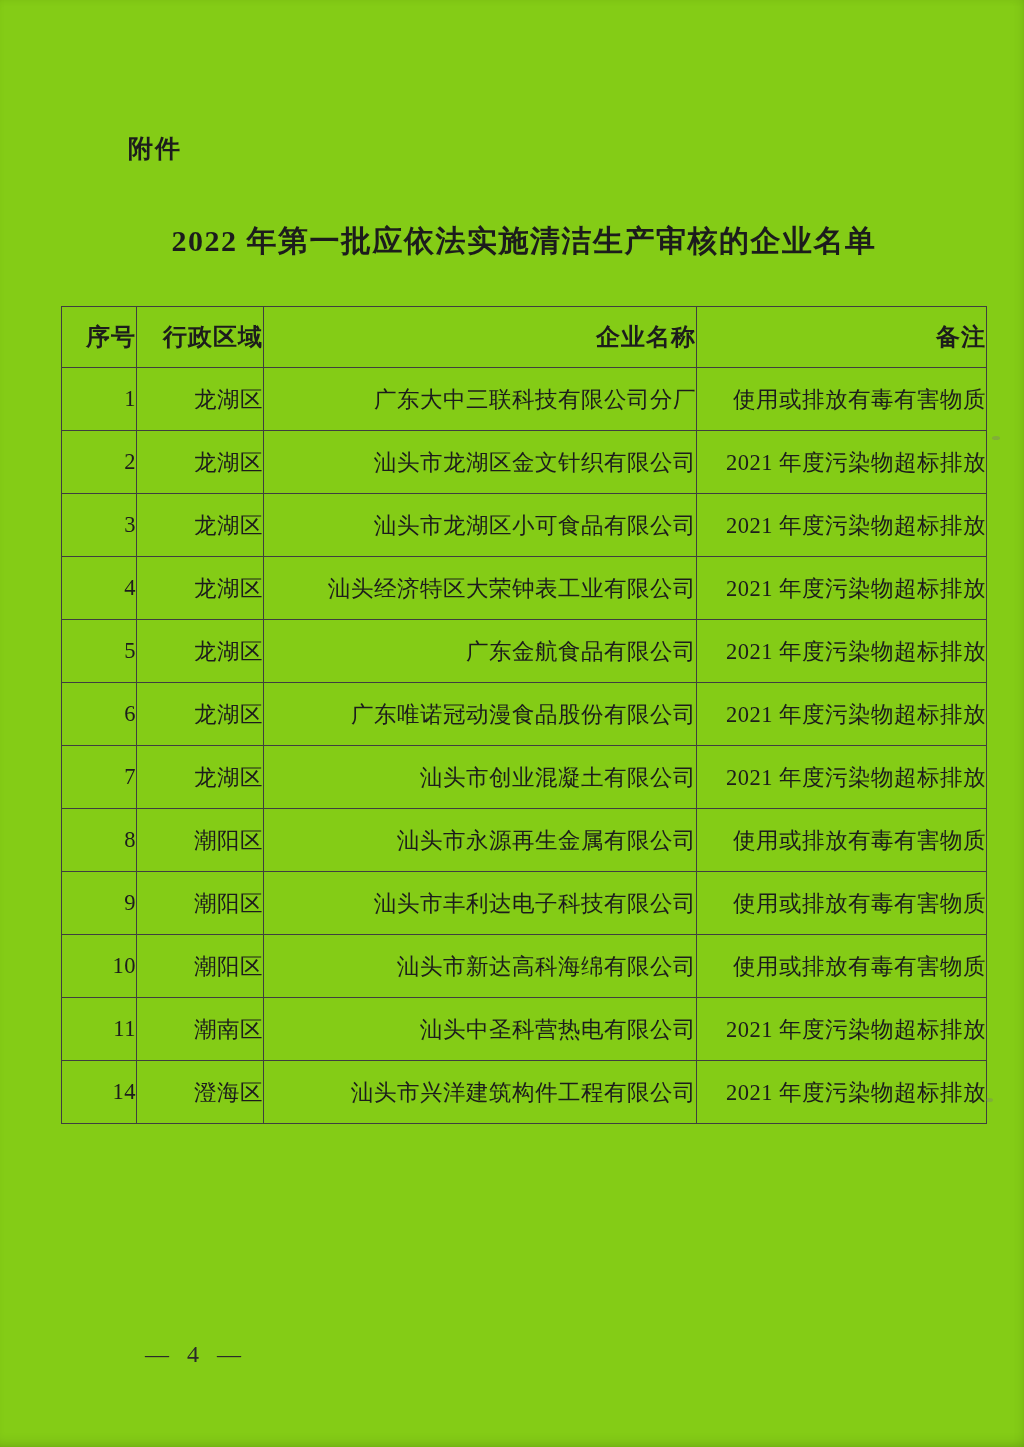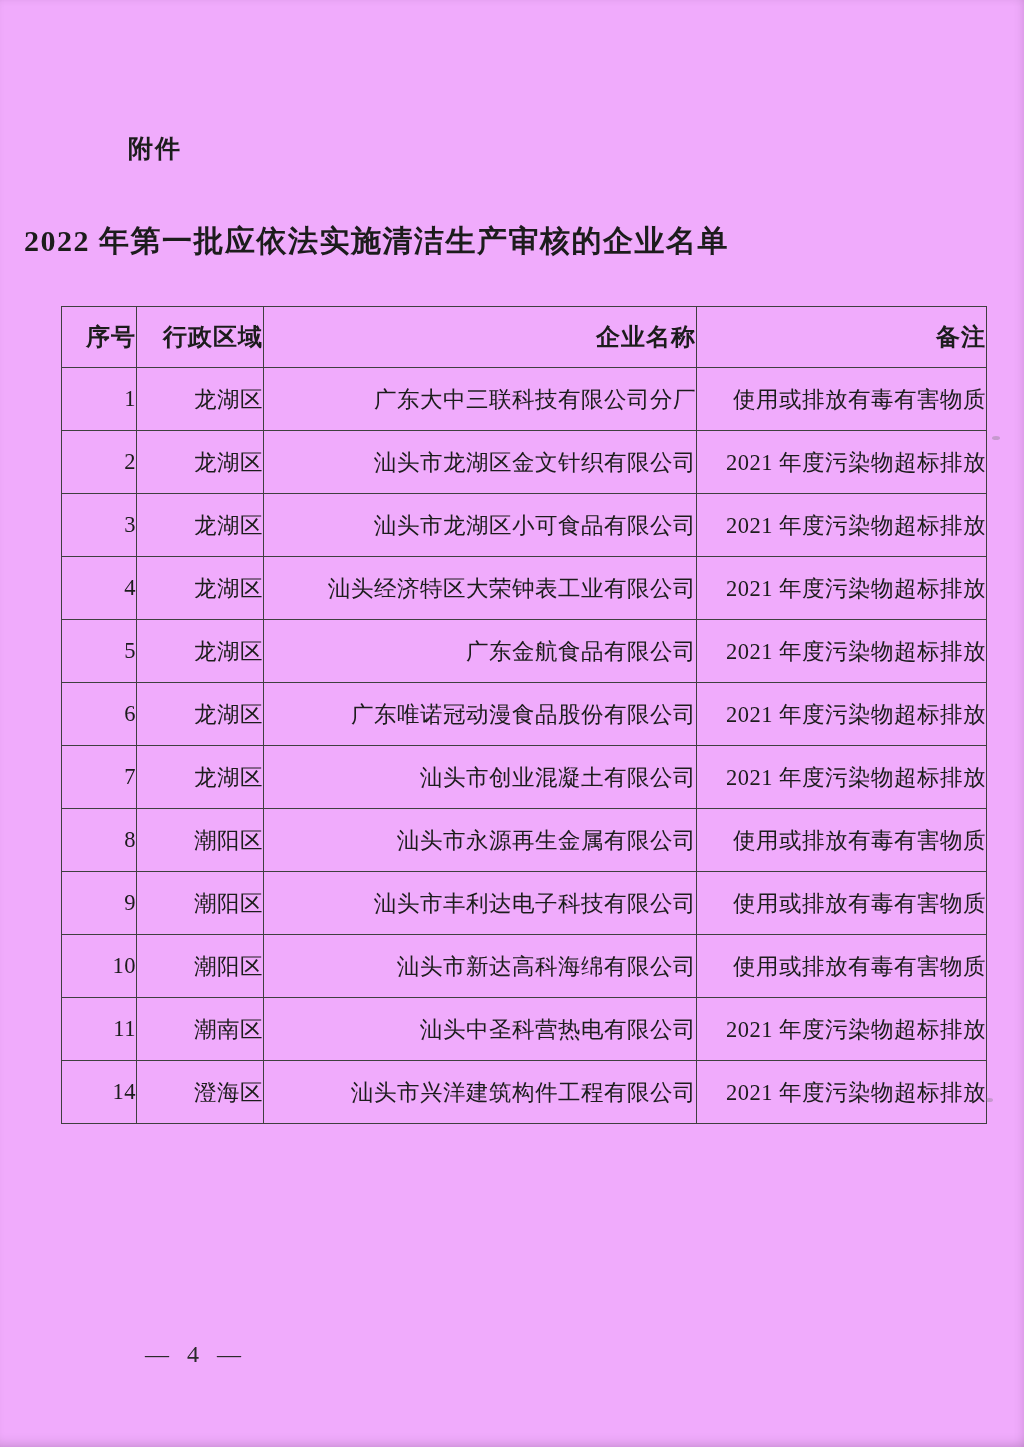--- a/index.html
+++ b/index.html
@@ -2,41 +2,42 @@
 <html><head>
 <meta charset="utf-8">
 <style>
   * { margin: 0; padding: 0; box-sizing: border-box; }
   html, body { background: #e8e8e6; }
   .page {
     position: relative;
     width: 1024px;
     height: 1447px;
     margin: 0 auto;
-    background: #f0abfc;
+    background: #84cc16;
     color: #1c1c1c;
     font-family: "Liberation Serif", "DejaVu Serif", serif;
     overflow: hidden;
     box-shadow: inset 0 -10px 14px -10px rgba(0,0,0,0.22),
                 inset -8px 0 12px -8px rgba(0,0,0,0.12),
                 inset 0 6px 8px -6px rgba(0,0,0,0.06);
   }
   .attachment {
     position: absolute;
     left: 128px;
     top: 132px;
     font-size: 25px;
     font-weight: 600;
     letter-spacing: 2px;
   }
   .title {
     position: absolute;
     left: 0;
     top: 221px;
     width: 100%;
+    text-align: center;
     font-size: 30px;
     font-weight: bold;
     letter-spacing: 1.5px;
     padding-left: 24px;
   }
   table.company-table {
     position: absolute;
     left: 61px;
     top: 306px;
     width: 925px;

